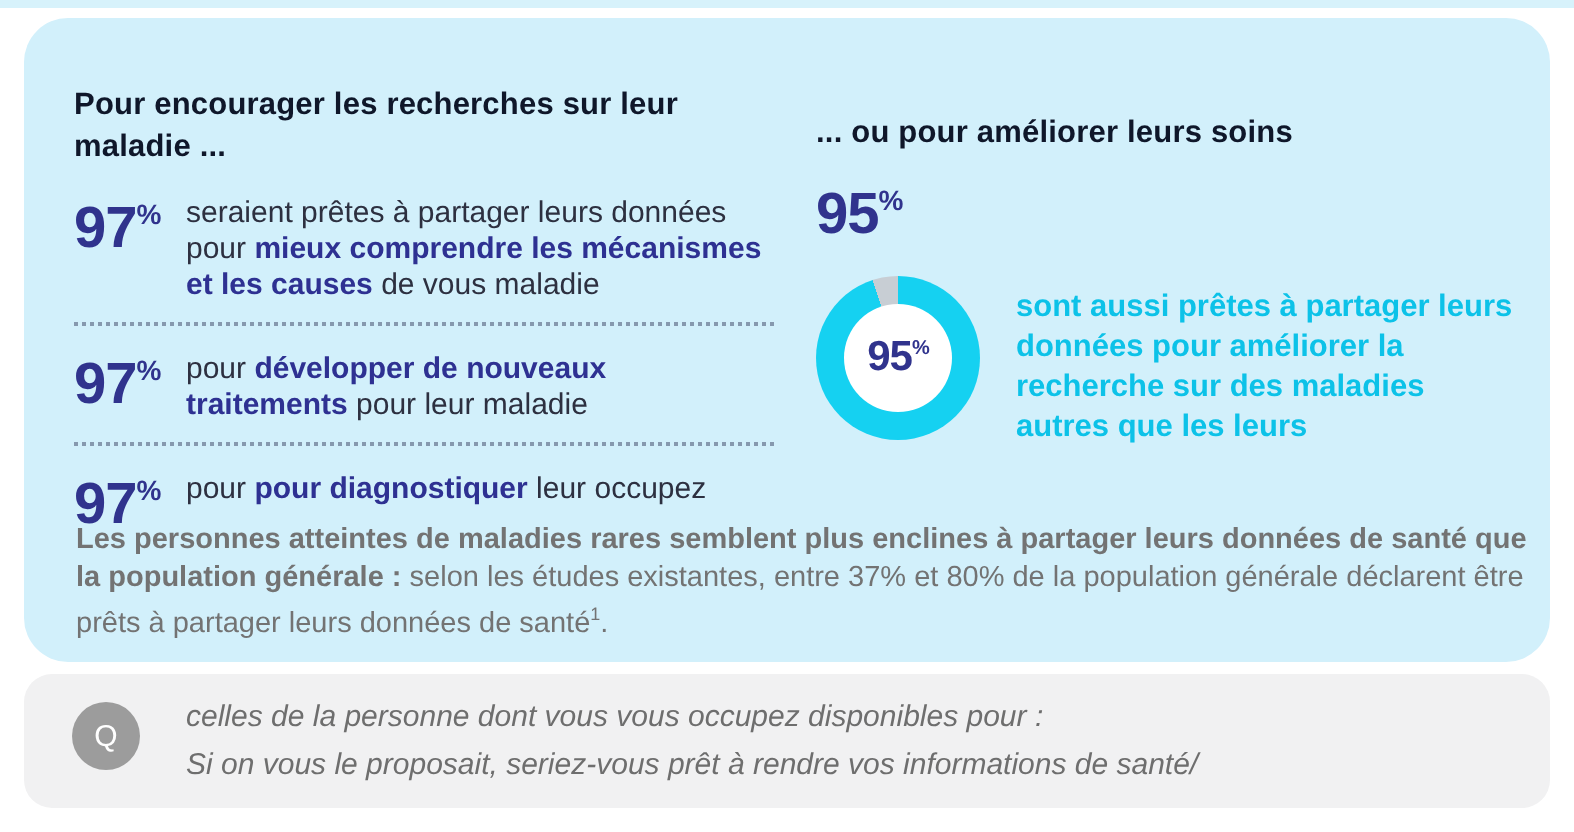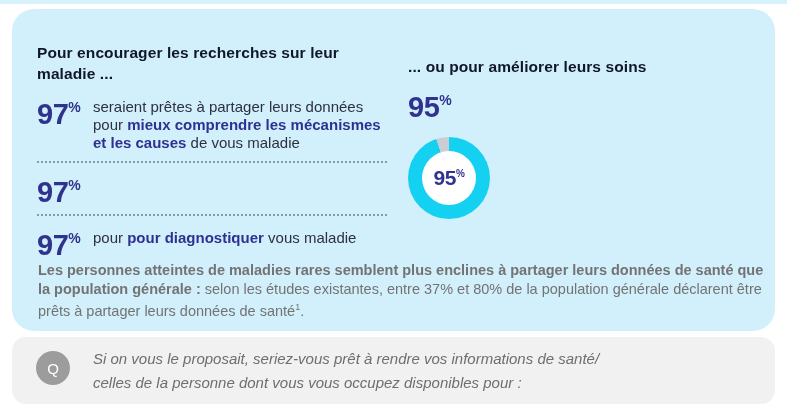--- a/index.html
+++ b/index.html
@@ -98,48 +98,50 @@
 
     <div class="stat-row">
       <div class="stat-num"><span>97</span><sup class="pct">%</sup></div>
       <div class="stat-text"><span>seraient prêtes à partager leurs données pour </span><span class="hl">mieux comprendre les mécanismes et les causes</span><span> de vous maladie</span></div>
     </div>
 
     <div class="dotted"></div>
 
     <div class="stat-row">
       <div class="stat-num"><span>97</span><sup class="pct">%</sup></div>
+      <div class="stat-text"><span>pour </span><span class="hl">développer de nouveaux traitements</span><span> pour leur maladie</span></div>
     </div>
 
     <div class="dotted"></div>
 
     <div class="stat-row">
       <div class="stat-num"><span>97</span><sup class="pct">%</sup></div>
-      <div class="stat-text"><span>pour </span><span class="hl">pour diagnostiquer</span><span> vous maladie</span></div>
+      <div class="stat-text"><span>pour </span><span class="hl">pour diagnostiquer</span><span> leur occupez</span></div>
     </div>
   </div>
 
   <div class="col-right">
     <div class="section-heading">... ou pour améliorer leurs soins</div>
 
     <div class="stat-row">
       <div class="stat-num"><span>95</span><sup class="pct">%</sup></div>
     </div>
 
     <div class="donut-row">
       <div class="donut" style="background: conic-gradient(rgb(21, 209, 241) 0deg, rgb(21, 209, 241) 342deg, rgb(200, 206, 212) 342deg, rgb(200, 206, 212) 360deg);">
         <div class="donut-hole">
           <span class="donut-value"><span>95</span><sup class="pct">%</sup></span>
         </div>
       </div>
+      <div class="donut-label">sont aussi prêtes à partager leurs données pour améliorer la recherche sur des maladies autres que les leurs</div>
     </div>
   </div>
 
   <div class="summary"><span class="bold">Les personnes atteintes de maladies rares semblent plus enclines à partager leurs données de santé que la population générale :</span><span> selon les études existantes, entre 37% et 80% de la population générale déclarent être prêts à partager leurs données de santé</span><sup>1</sup><span>.</span></div>
 </div>
 
 <div class="gray-panel">
   <div class="q-circle">Q</div>
   <div class="q-text">
+    <div>celles de la personne dont vous vous occupez disponibles pour :</div>
     <div>Si on vous le proposait, seriez-vous prêt à rendre vos informations de santé/</div>
-    <div>celles de la personne dont vous vous occupez disponibles pour :</div>
   </div>
 </div>
 
 </body></html>

